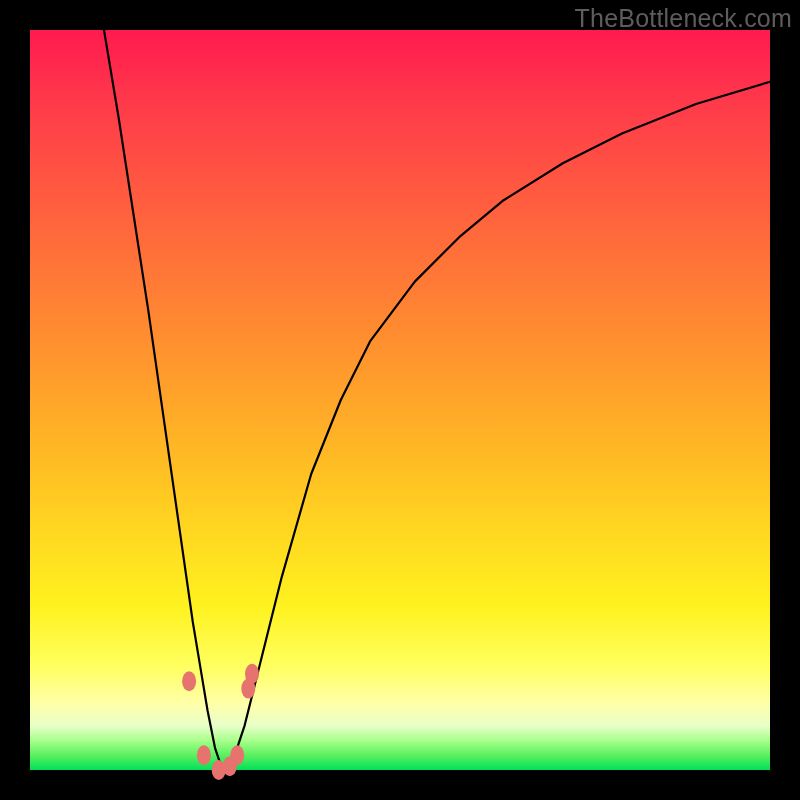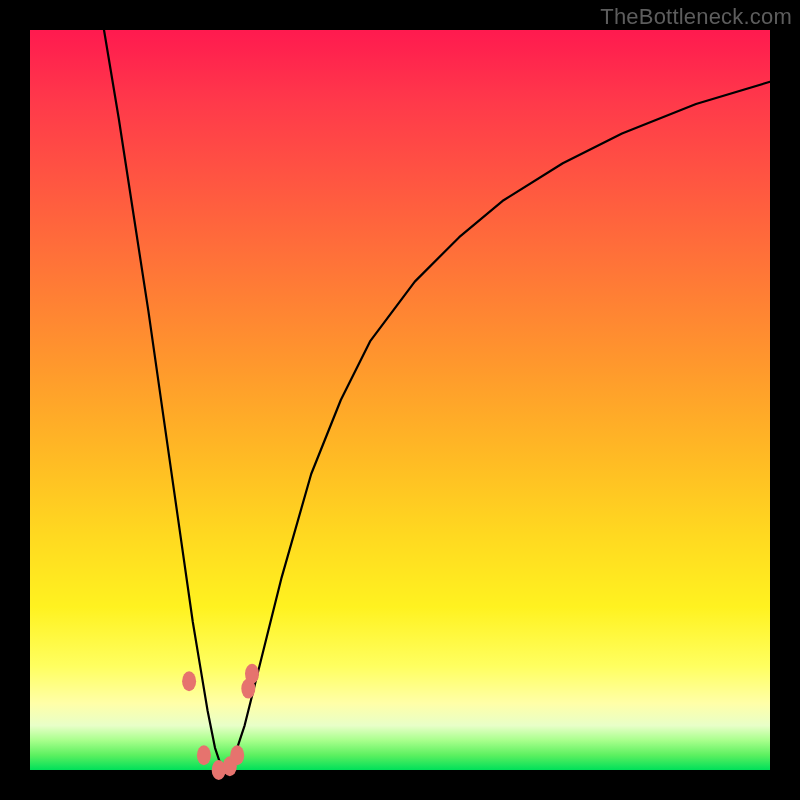--- a/index.html
+++ b/index.html
@@ -42,21 +42,21 @@
       #a8ff8c 96%,
       #5cf060 98%,
       #00e05a 100%
     );
   }
   .watermark {
     position: absolute;
     top: 4px;
     right: 8px;
     color: #5d5d5d;
-    font-size: 22px;
+    font-size: 25px;
     letter-spacing: 0.2px;
     font-weight: 400;
     user-select: none;
   }
   svg.curve {
     position: absolute;
     left: 0;
     top: 0;
     width: 740px;
     height: 740px;

